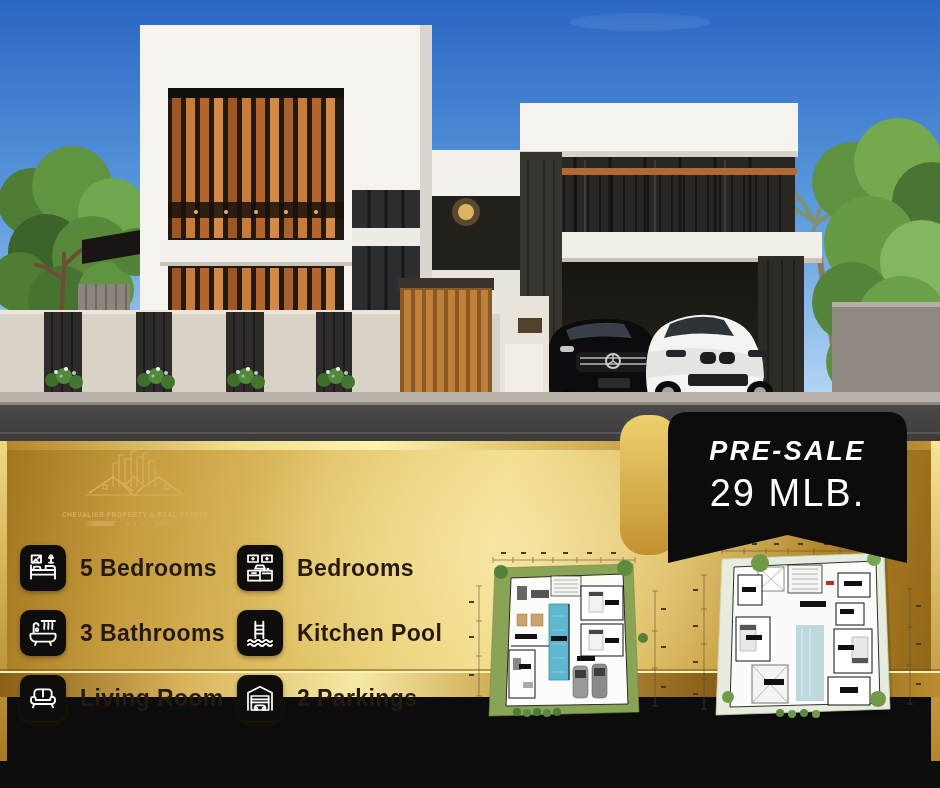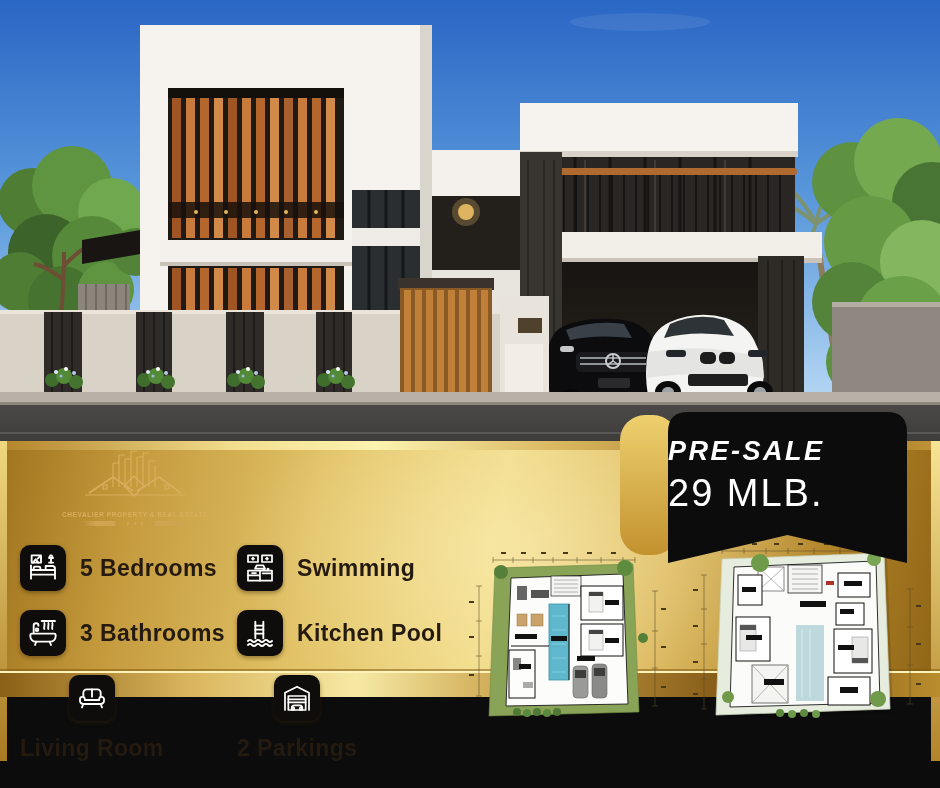--- a/index.html
+++ b/index.html
@@ -27,24 +27,24 @@
     background:radial-gradient(circle 1.5px at 3px 1.5px,#cfa452 1.2px,transparent 1.4px),
                radial-gradient(circle 1.5px at 10px 1.5px,#cfa452 1.2px,transparent 1.4px),
                radial-gradient(circle 1.5px at 17px 1.5px,#cfa452 1.2px,transparent 1.4px);}
   
   .feature{position:absolute;display:flex;align-items:center;gap:14px;}
   .tile{width:46px;height:46px;border-radius:10px;background:#0f0d0b;display:flex;align-items:center;justify-content:center;
     box-shadow:0 2px 4px rgba(60,40,5,.45);}
   .tile svg{width:32px;height:32px;}
   .feature .lbl{font-size:23px;font-weight:bold;color:#241a10;letter-spacing:.4px;}
   .c1{left:20px;} .c2{left:237px;}
-  .r1{top:104px;} .r2{top:169px;justify-content:space-between;} .r3{top:234px;flex-direction:column;}
+  .r1{top:104px;} .r2{top:169px;justify-content:space-between;} .r3{top:234px;}
   
   .ribbon{position:absolute;left:610px;top:405px;width:330px;height:175px;pointer-events:none;}
-  .banner-text{position:absolute;left:668px;width:239px;color:#fff;}
+  .banner-text{position:absolute;left:668px;width:239px;text-align:center;color:#fff;}
   .banner-text.presale{top:436px;font-size:27px;font-weight:bold;font-style:italic;letter-spacing:2.5px;}
   .banner-text.price{top:472px;font-size:38px;font-weight:normal;letter-spacing:2px;}
   .plan{position:absolute;}
 </style>
 </head>
 <body>
 
 <div class="flyer">
 
   <svg class="hero" viewBox="0 0 940 470" preserveAspectRatio="none">
@@ -385,21 +385,21 @@
           <rect x="13.5" y="2.5" width="7.5" height="5"></rect>
             <path d="M17.25,4.2 v1.6 M16.5,5 h1.5"></path>
           <path d="M9.5,10 h5 l1.2,2.5 h-7.4 z"></path>
           <rect x="3" y="14" width="18" height="7.5"></rect>
             <path d="M12,14 V21.5 M3,17.5 h9"></path>
           <circle cx="15" cy="13" r=".5"></circle>
             <circle cx="18" cy="13" r=".5"></circle>
           <path d="M14,16 h6 M6,15.8 h3"></path>
         </svg>
       </div>
-      <div class="lbl">Swimming</div>
+      <div class="lbl">Bedrooms</div>
     </div>
     <div class="feature c2 r2">
       <div class="tile">
         <svg viewBox="0 0 24 24" fill="none" stroke="#fff" stroke-width="1.4" stroke-linecap="round" stroke-linejoin="round">
           <path d="M8.5,3.5 V16 M14.5,3.5 V16"></path>
           <path d="M8.5,6.5 h6 M8.5,9.5 h6 M8.5,12.5 h6"></path>
           <path d="M3,18 q1.5,-1.6 3,0 t3,0 t3,0 t3,0 t3,0 t3,0"></path>
           <path d="M3,21 q1.5,-1.6 3,0 t3,0 t3,0 t3,0 t3,0 t3,0"></path>
         </svg>
       </div>

